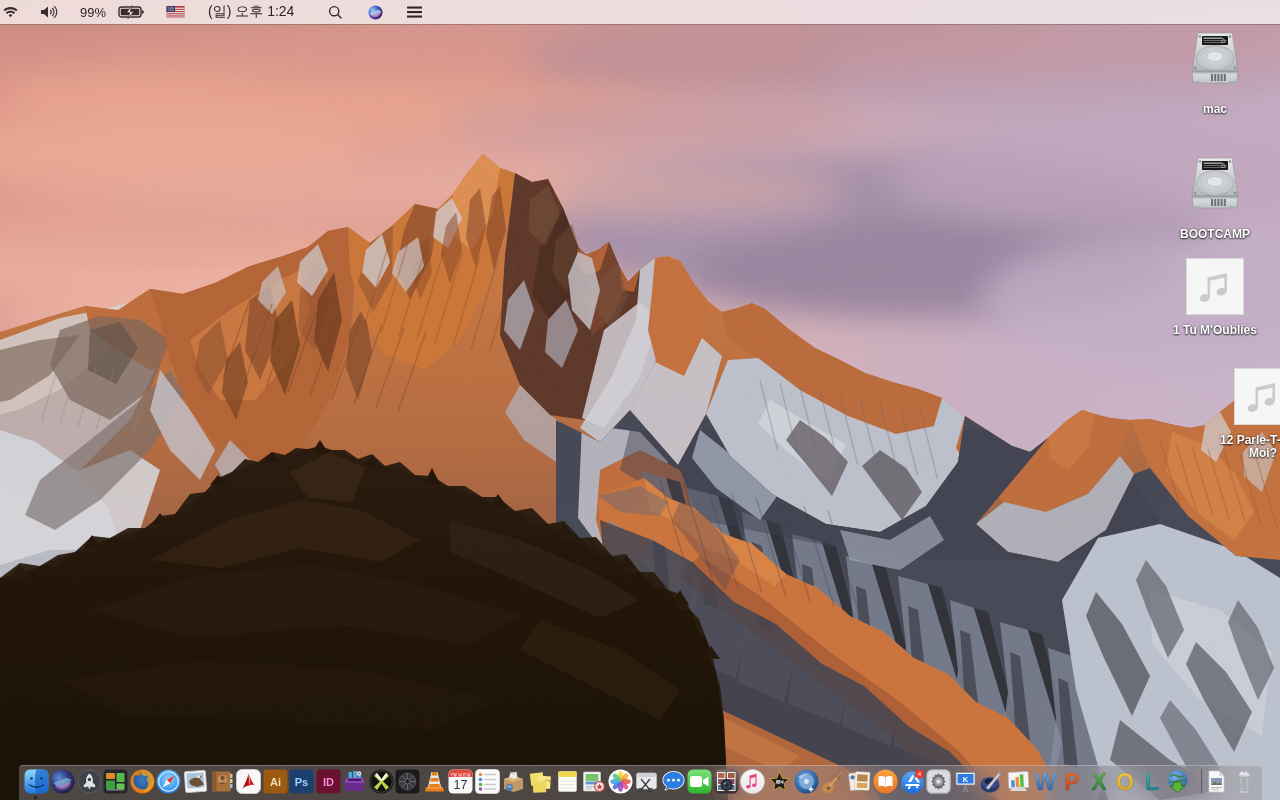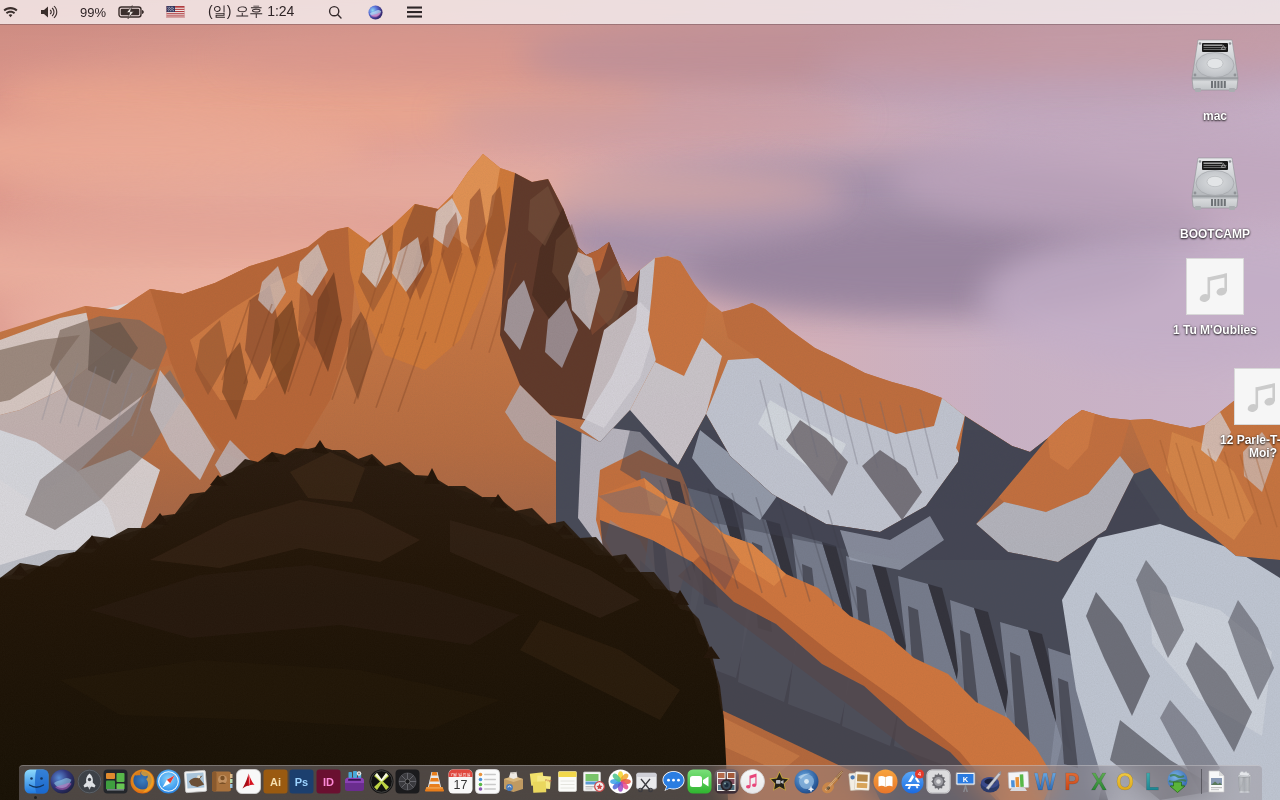--- a/index.html
+++ b/index.html
@@ -379,21 +379,21 @@
   <svg width="15" height="14" viewBox="0 0 15 14">
           <g fill="#2e2628">
             <rect x="0" y="1.5" width="15" height="2.1"></rect>
             <rect x="0" y="6" width="15" height="2.1"></rect>
             <rect x="0" y="10.5" width="15" height="2.1"></rect>
           </g>
         </svg>
  </div>
 </div>
 
-<div class="dico" style="left:1186px;top:38px;"><svg width="58" height="56" viewBox="0 0 58 56">
+<div class="dico" style="left:1186px;top:31px;"><svg width="58" height="56" viewBox="0 0 58 56">
 <defs>
           <linearGradient id="dtop" x1="0" y1="0" x2="0" y2="1">
             <stop offset="0" stop-color="#e9eaec"></stop>
             <stop offset="0.5" stop-color="#ced1d4"></stop>
             <stop offset="1" stop-color="#b4b7bb"></stop>
           </linearGradient>
 <linearGradient id="dfrnt" x1="0" y1="0" x2="0" y2="1">
             <stop offset="0" stop-color="#989ca1"></stop>
             <stop offset="0.3" stop-color="#d7d9db"></stop>
             <stop offset="1" stop-color="#c2c5c8"></stop>

